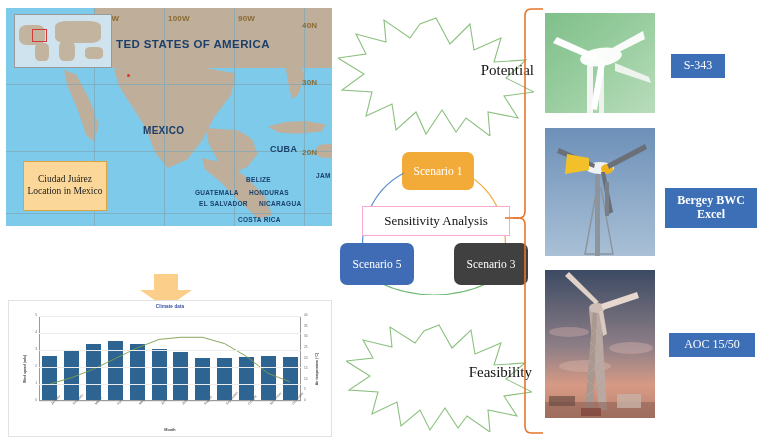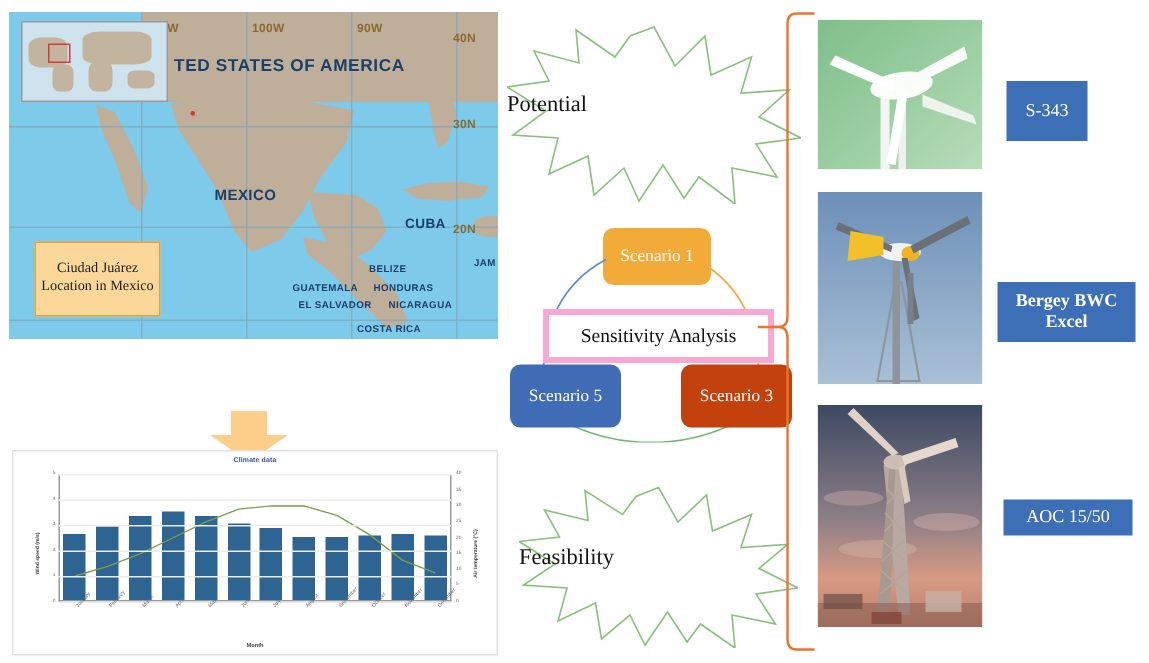--- a/index.html
+++ b/index.html
@@ -150,46 +150,46 @@
   }
   .xtick{
     position:absolute;font-family:"Liberation Sans",sans-serif;
     font-size:3.4px;color:#666;white-space:nowrap;
     transform:rotate(-48deg);transform-origin:left top;
   }
 
   
   .star{position:absolute;}
   .star-text{
-    position:absolute;width:100%;text-align:left;
+    position:absolute;width:100%;text-align:right;
     font-size:15px;color:#111;
   }
   .sens-box{
     position:absolute;left:362px;top:206px;width:146px;height:28px;
-    border:4px solid #f9a8d4;background:#ffffff;
+    border:1px solid #f9a8d4;background:#ffffff;
     display:flex;align-items:center;justify-content:center;
     font-size:13px;color:#111;
   }
   .scen{
     position:absolute;border-radius:7px;
     display:flex;align-items:center;justify-content:center;
     color:#ffffff;font-size:11.5px;
   }
   .scen1{left:402px;top:152px;width:72px;height:38px;background:#f2ab38;}
   .scen2{left:340px;top:243px;width:74px;height:42px;background:#3f6cb4;}
-  .scen3{left:454px;top:243px;width:74px;height:42px;background:#c2410c;}
+  .scen3{left:454px;top:243px;width:74px;height:42px;background:#404040;}
 
   
   .photo{position:absolute;overflow:hidden;}
   .tag{
     position:absolute;background:#3c6fb5;color:#ffffff;
     display:flex;align-items:center;justify-content:center;text-align:center;
     font-size:12px;line-height:1.15;
   }
-  .tag1{left:671px;top:54px;width:54px;height:40px;}
+  .tag1{left:671px;top:54px;width:54px;height:24px;}
   .tag2{left:665px;top:188px;width:92px;height:40px;font-weight:bold;}
   .tag3{left:669px;top:333px;width:86px;height:24px;}
 </style>
 </head>
 <body>
 
 <div class="stage">
 
   <div class="map-panel">
     <div class="map-land usa2"></div>

